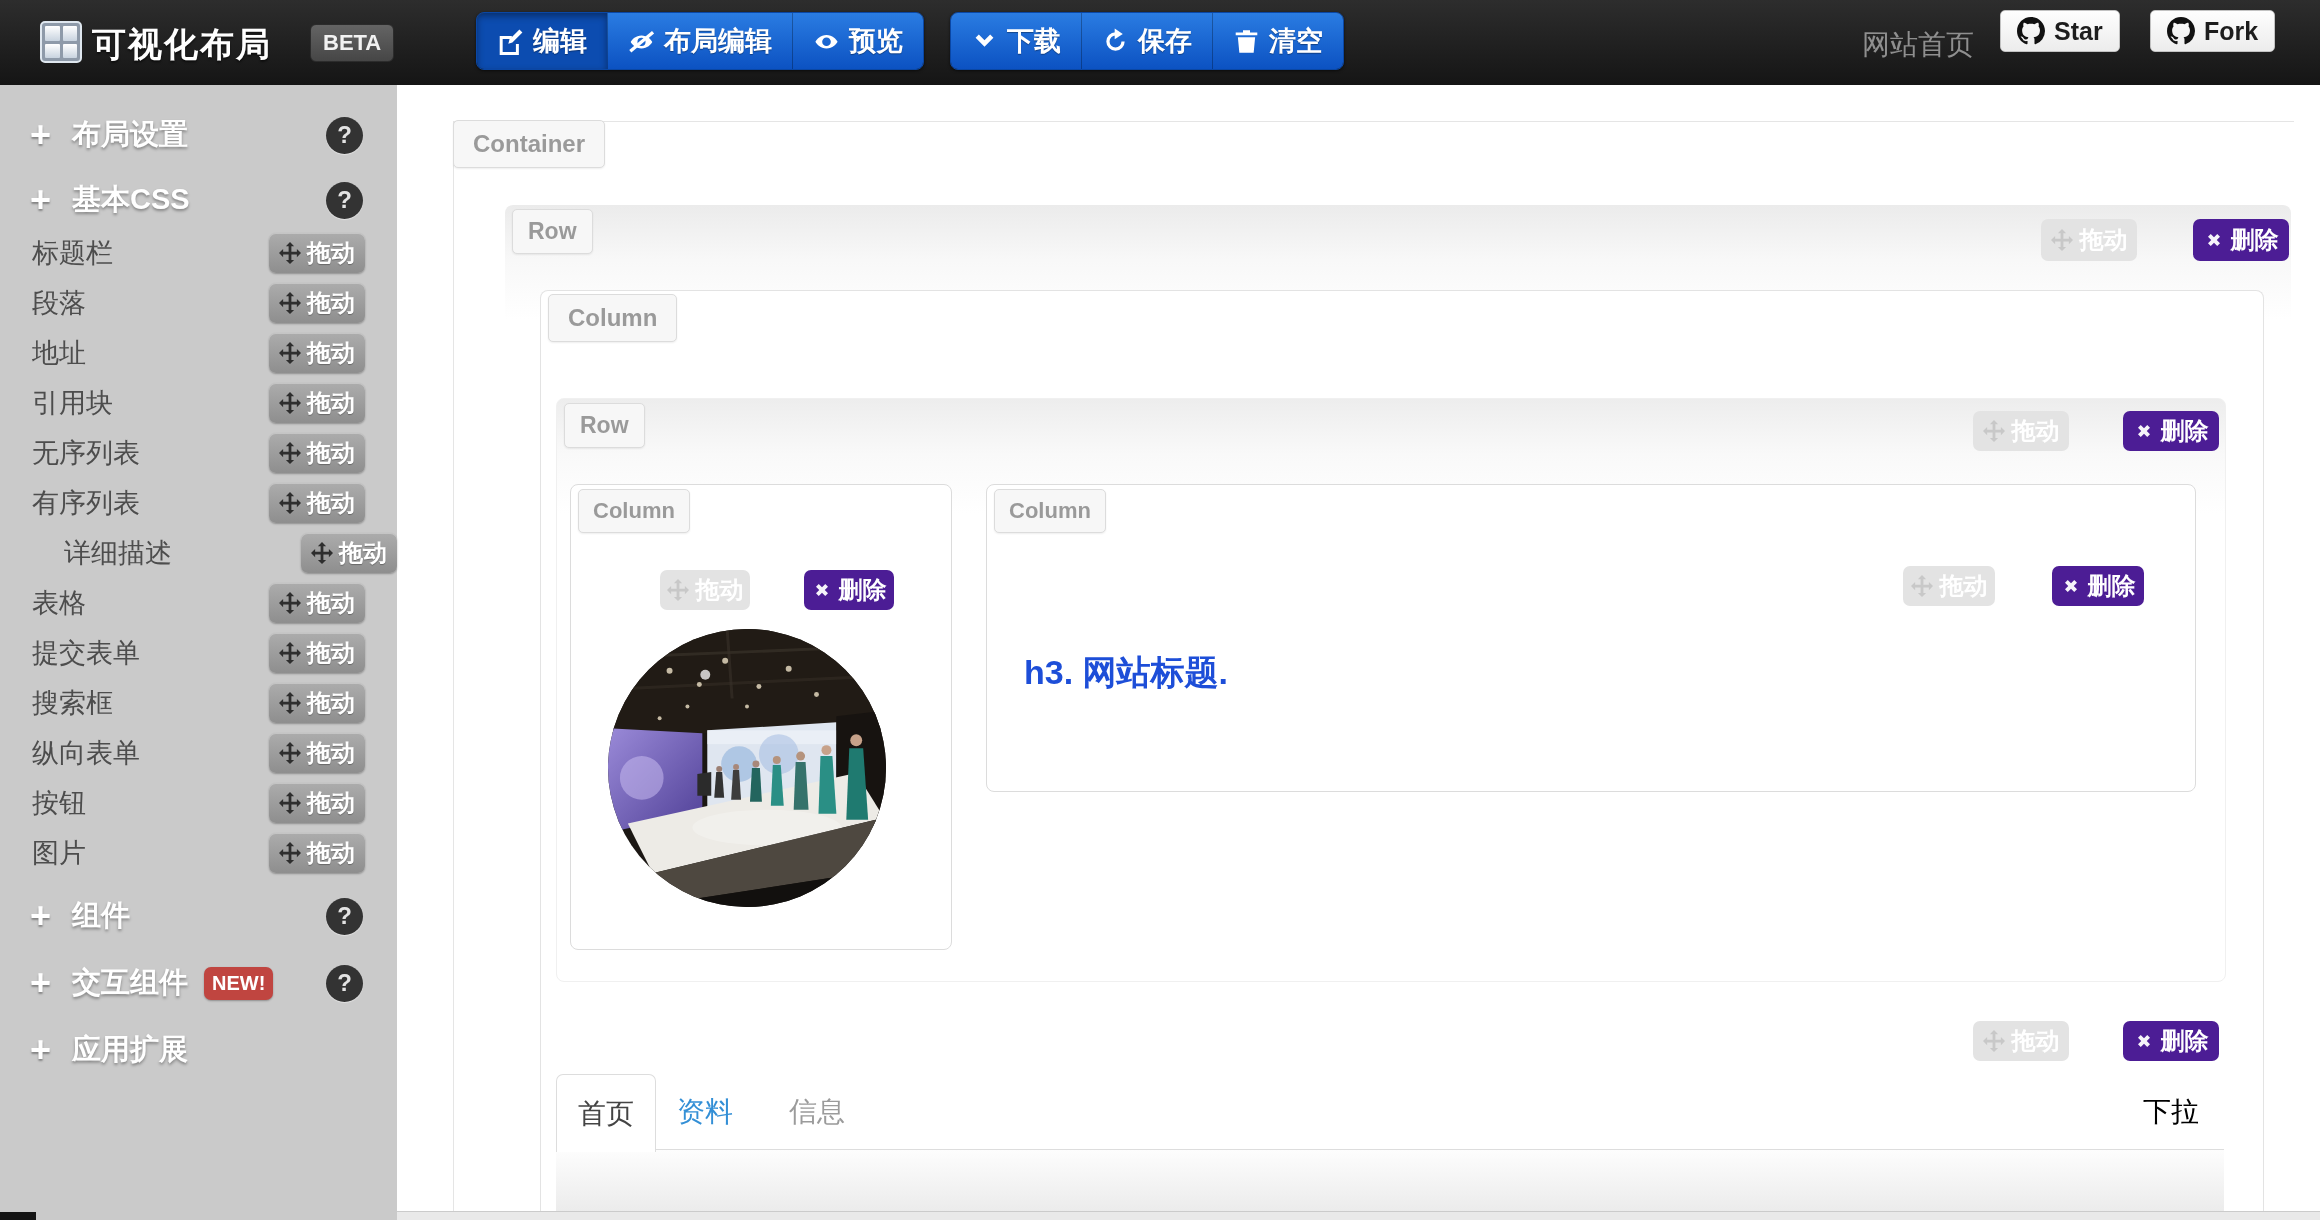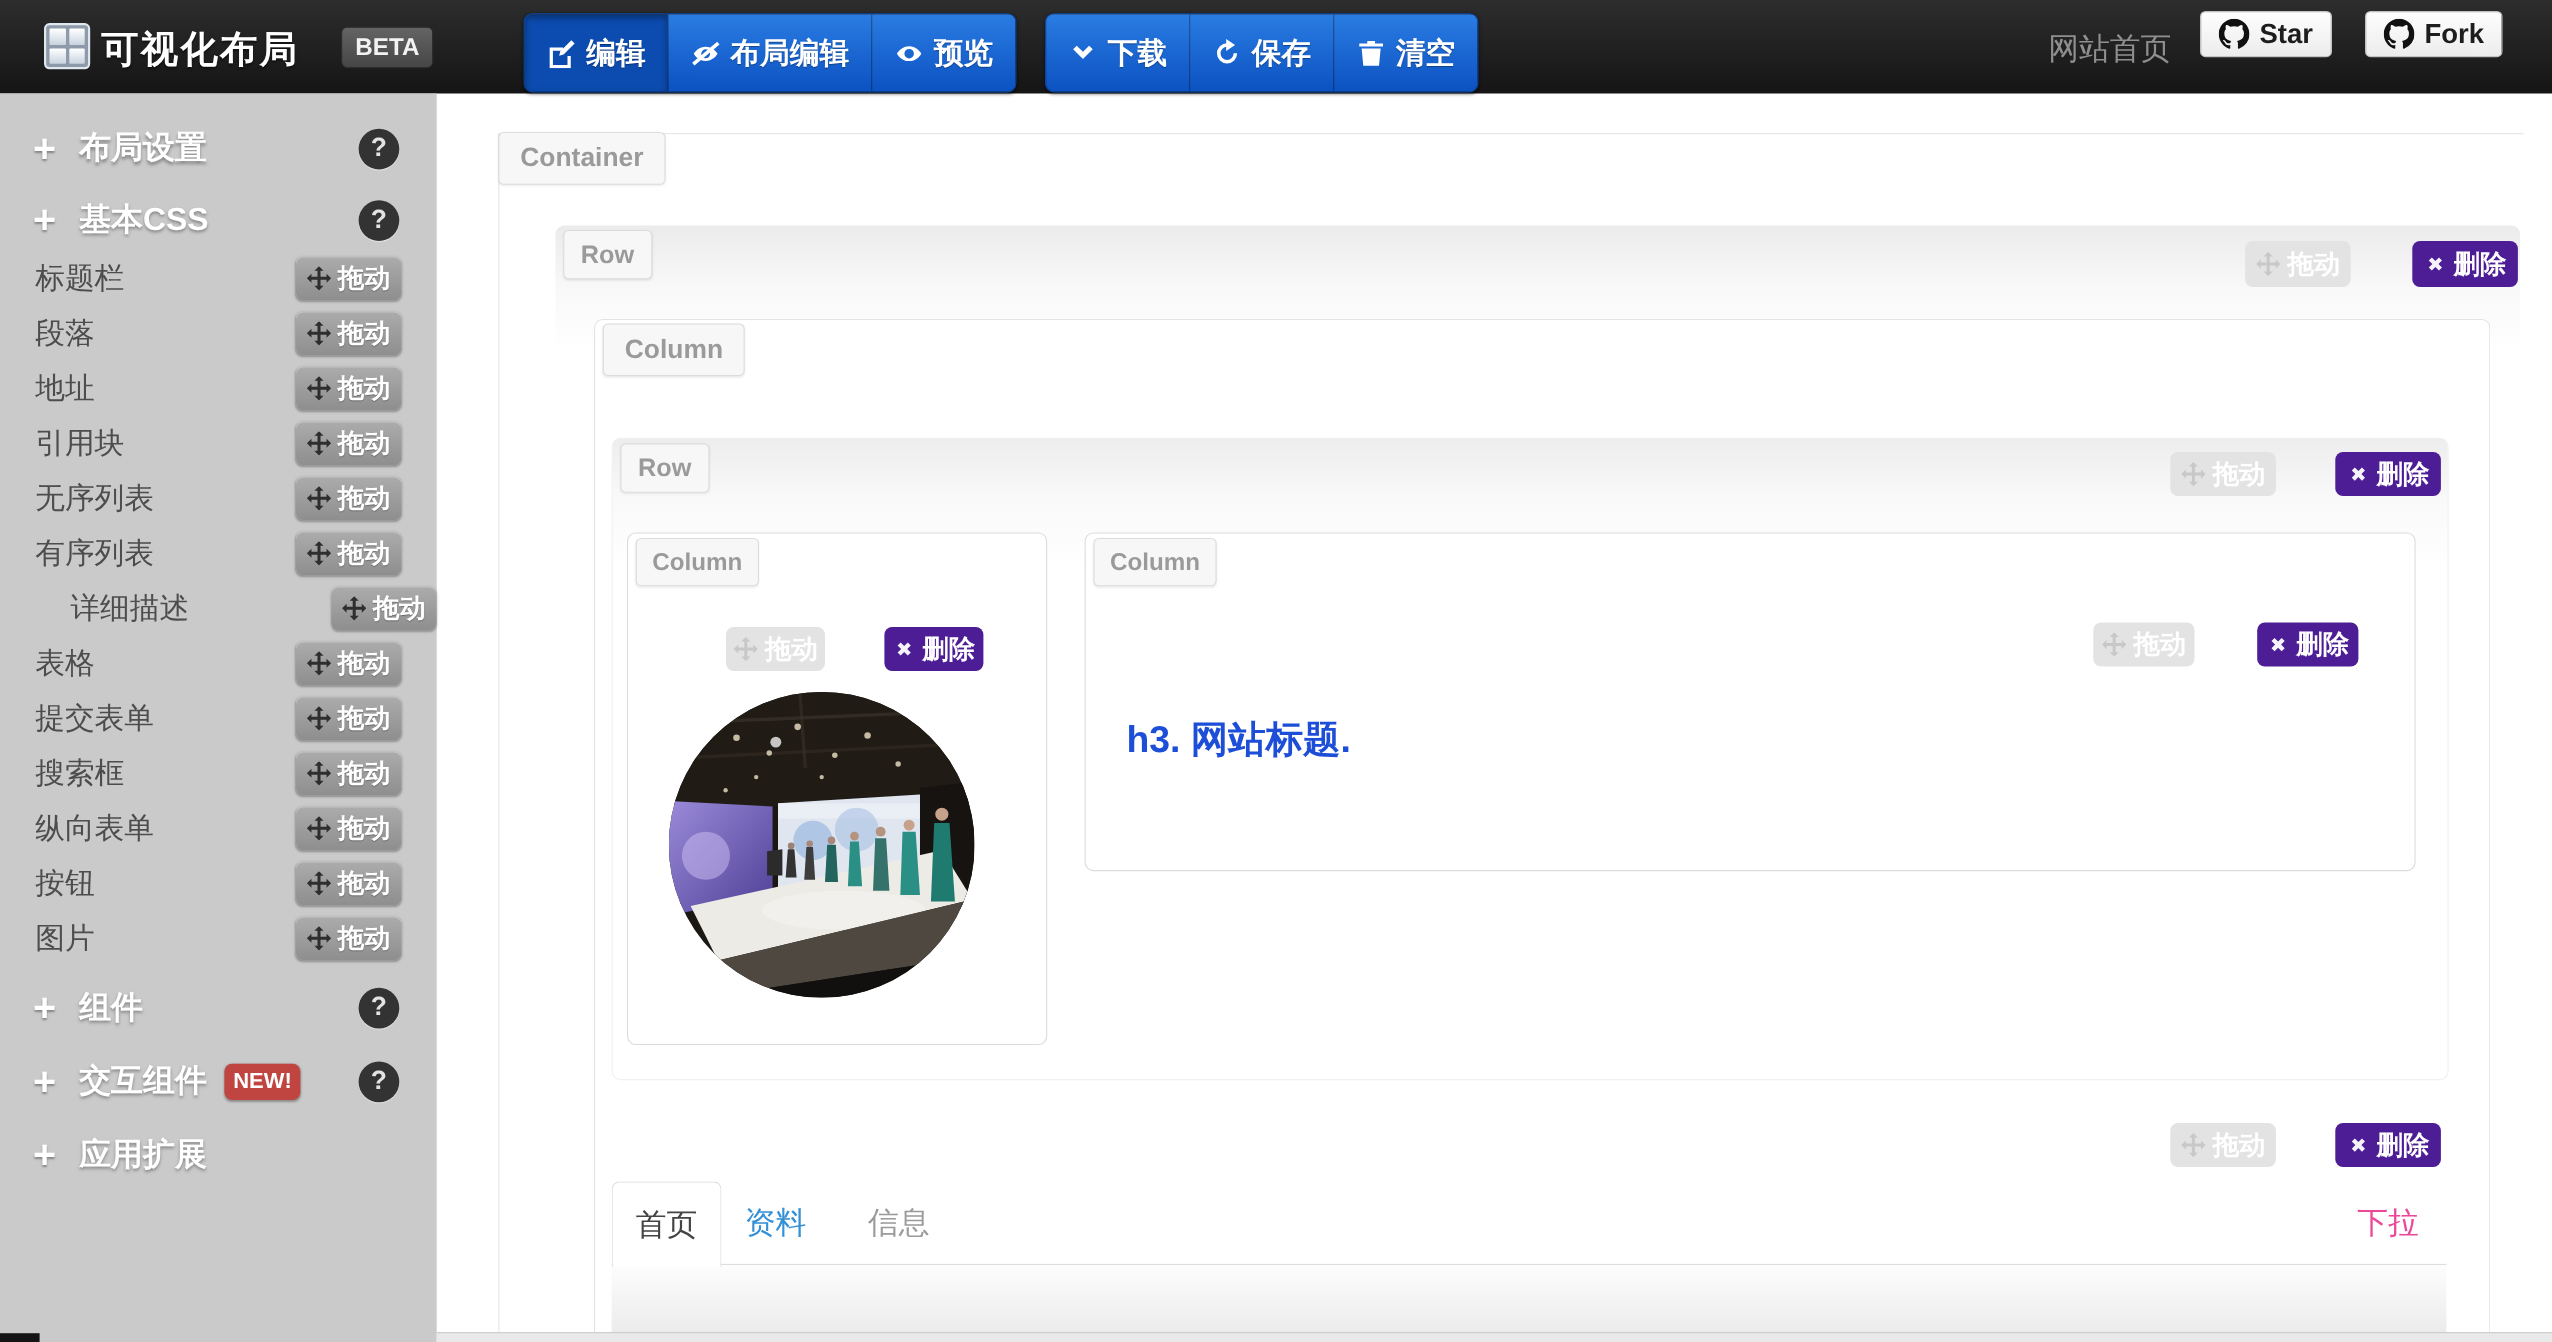--- a/index.html
+++ b/index.html
@@ -12,21 +12,21 @@
   
   #header{left:0;top:0;width:2320px;height:85px;background:linear-gradient(180deg,#2d2d2d,#151515);}
   #logo{left:40px;top:21px;width:42px;height:42px;background:#8e9aa9;border:2px solid #dfe7ef;
     border-radius:5px;display:grid;grid-template-columns:1fr 1fr;grid-template-rows:1fr 1fr;gap:3px;
     padding:3px;box-sizing:border-box;}
   #logo span{background:linear-gradient(#ffffff,#c8d3df);border-radius:1px;}
   #app-title{left:92px;top:22px;font-size:34px;font-weight:bold;color:#fff;letter-spacing:2px;
     text-shadow:0 2px 2px rgba(0,0,0,.5);}
   #beta{left:310px;top:24px;background:linear-gradient(#646464,#464646);color:#f2f2f2;font-weight:bold;
     font-size:22px;padding:5px 12px;border-radius:6px;border:1px solid #2c2c2c;}
-  #toolbar{left:476px;top:12px;display:flex;gap:26px;height:72px;position:absolute;}
+  #toolbar{left:476px;top:12px;display:flex;gap:26px;height:58px;position:absolute;}
   .btn-group{display:flex;border-radius:8px;overflow:hidden;border:1px solid #0a47a5;
     box-shadow:0 1px 3px rgba(0,0,0,.6), inset 0 1px 0 rgba(255,255,255,.25);}
   .tb-btn{display:flex;align-items:center;gap:9px;padding:0 20px;border:none;cursor:pointer;
     background:linear-gradient(180deg,#2a7ce2,#0c52c2);color:#fff;font-size:27px;font-weight:bold;
     font-family:inherit;border-left:1px solid rgba(0,0,0,.28);text-shadow:0 1px 1px rgba(0,0,0,.35);}
   .tb-btn:first-child{border-left:none;}
   .tb-btn.active{background:#0c4cb0;box-shadow:inset 0 3px 7px rgba(0,0,0,.4);}
   .tb-btn .icon svg{width:27px;height:27px;fill:#fff;display:block;}
   #home-link{left:1862px;top:26px;color:#8f8f8f;font-size:28px;cursor:pointer;}
   .gh-btn{top:10px;height:42px;display:flex;align-items:center;gap:9px;padding:0 16px;cursor:pointer;
@@ -81,21 +81,21 @@
   
   #tab-line{left:556px;top:1149px;width:1668px;height:0;border-top:1px solid #ddd;z-index:1;}
   #tab-pane{left:556px;top:1150px;width:1668px;height:70px;z-index:0;
     background:linear-gradient(180deg,#fdfdfd,#e9e9e9);}
   .nav-tab{position:absolute;top:1074px;height:76px;display:flex;align-items:center;justify-content:center;
     font-size:28px;cursor:pointer;z-index:2;}
   #tab-active{left:556px;width:98px;background:#fff;border:1px solid #ddd;border-bottom:none;
     border-radius:7px 7px 0 0;color:#444;z-index:3;height:77px;}
   #tab-2{left:650px;width:110px;color:#338fd6;}
   #tab-3{left:762px;width:110px;color:#9b9b9b;}
-  #dropdown-link{left:2118px;width:106px;color:#ec4899;text-align:right;}
+  #dropdown-link{left:2118px;width:106px;color:#000000;text-align:right;}
 
   #bottom-strip{left:397px;top:1211px;width:1923px;height:9px;background:#e9e9e9;border-top:1px solid #cbcbcb;}
   #corner-sliver{left:0;top:1212px;width:36px;height:8px;background:#141414;}
 </style>
 </head>
 <body>
 
 <div class="abs" id="header">
   <div class="abs" id="logo">
     <span></span>

